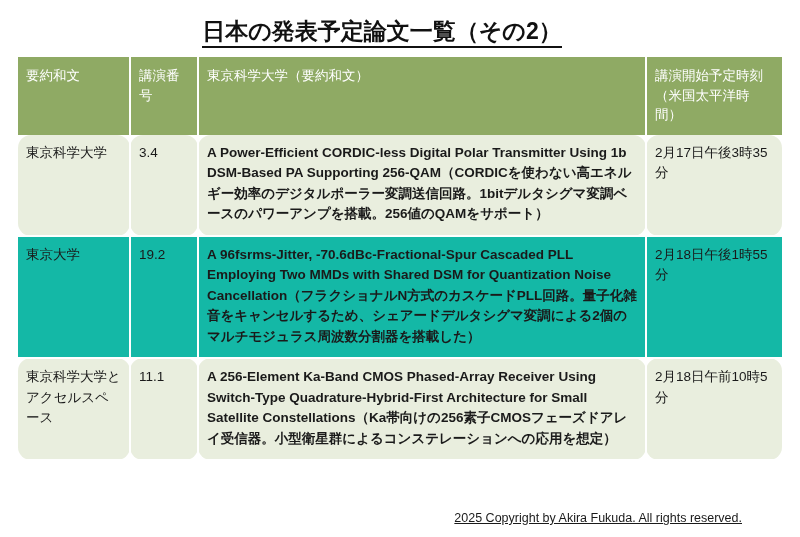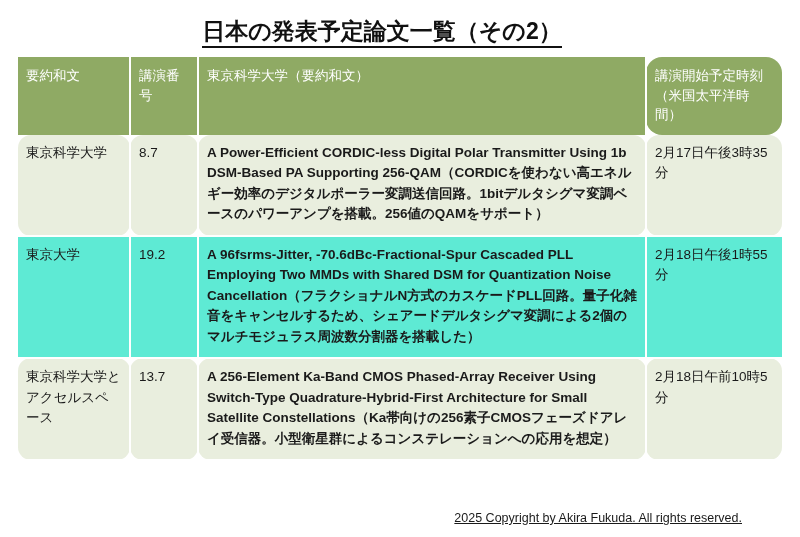--- a/index.html
+++ b/index.html
@@ -49,35 +49,35 @@
     background: #8faa64;
     color: #ffffff;
     font-weight: normal;
     font-size: 13.5px;
     text-align: left;
     vertical-align: top;
     padding: 9px 8px 10px 8px;
     border-right: 2px solid #ffffff;
     line-height: 1.45;
   }
-  table.paper-table th:last-child { border-right: none; border-radius: 16px; }
+  table.paper-table th:last-child { border-right: none; }
 
   table.paper-table td {
     vertical-align: top;
     font-size: 13.5px;
     line-height: 1.52;
     padding: 8px 8px 10px 8px;
     border-right: 2px solid #ffffff;
     border-bottom: 2px solid #ffffff;
     color: #1a1a1a;
   }
   table.paper-table td:last-child { border-right: none; }
 
   tr.row-a td { background: #e9eede; border-radius: 13px; }
-  tr.row-b td { background: #5eead4; }
+  tr.row-b td { background: #14b8a6; }
 
   .cell-title { line-height: 1.55; font-weight: bold; }
 
   .footer {
     position: absolute;
     right: 22px;
     bottom: 12px;
     font-size: 12.5px;
     color: #1a1a1a;
     text-decoration: underline;
@@ -101,33 +101,33 @@
       <tr>
         <th>要約和文</th>
         <th>講演番号</th>
         <th>東京科学大学（要約和文）</th>
         <th>講演開始予定時刻（米国太平洋時間）</th>
       </tr>
     </thead>
     <tbody>
       <tr class="row-a">
         <td>東京科学大学</td>
-        <td>8.7</td>
+        <td>3.4</td>
         <td class="cell-title">A Power-Efficient CORDIC-less Digital Polar Transmitter Using 1b DSM-Based PA Supporting 256-QAM（CORDICを使わない高エネルギー効率のデジタルポーラー変調送信回路。1bitデルタシグマ変調ベースのパワーアンプを搭載。256値のQAMをサポート）</td>
         <td>2月17日午後3時35分</td>
       </tr>
       <tr class="row-b">
         <td>東京大学</td>
         <td>19.2</td>
         <td class="cell-title">A 96fsrms-Jitter, -70.6dBc-Fractional-Spur Cascaded PLL Employing Two MMDs with Shared DSM for Quantization Noise Cancellation（フラクショナルN方式のカスケードPLL回路。量子化雑音をキャンセルするため、シェアードデルタシグマ変調による2個のマルチモジュラス周波数分割器を搭載した）</td>
         <td>2月18日午後1時55分</td>
       </tr>
       <tr class="row-a">
         <td>東京科学大学とアクセルスペース</td>
-        <td>13.7</td>
+        <td>11.1</td>
         <td class="cell-title">A 256-Element Ka-Band CMOS Phased-Array Receiver Using Switch-Type Quadrature-Hybrid-First Architecture for Small Satellite Constellations（Ka帯向けの256素子CMOSフェーズドアレイ受信器。小型衛星群によるコンステレーションへの応用を想定）</td>
         <td>2月18日午前10時5分</td>
       </tr>
     </tbody>
   </table>
 
   <div class="footer">2025 Copyright by Akira Fukuda.  All rights reserved.</div>
 
 </div>
 

